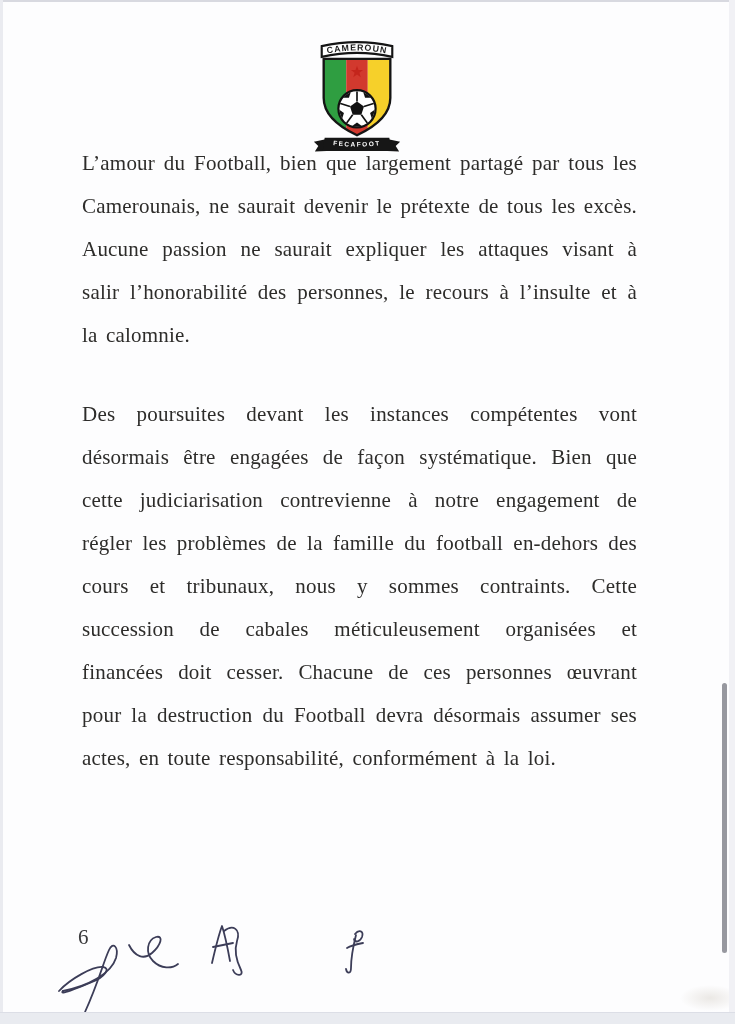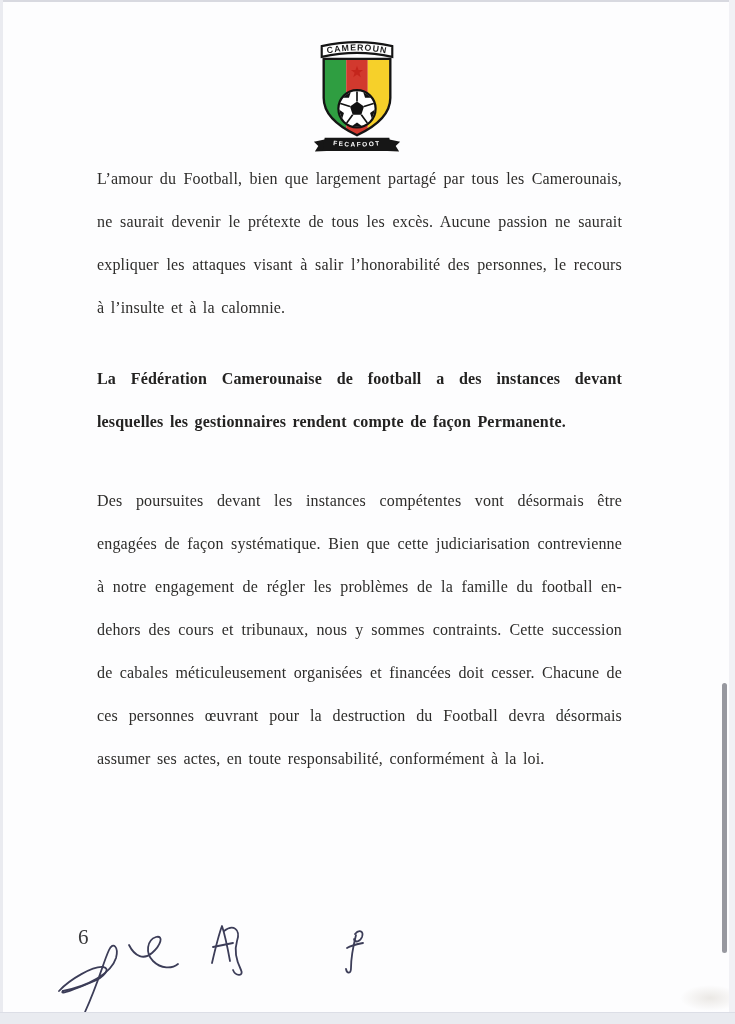--- a/index.html
+++ b/index.html
@@ -15,21 +15,21 @@
   .smudge{position:absolute;left:680px;top:985px;width:60px;height:26px;border-radius:50%;
     background:radial-gradient(closest-side,rgba(205,198,188,.38),rgba(205,198,188,0));}
   .scroll-thumb{position:absolute;right:8px;top:683px;width:5px;height:270px;border-radius:3px;background:#97989f;}
 
   
   .logo{position:absolute;left:308px;top:40px;width:98px;height:118px;}
 
   
   .doc{position:absolute;left:82px;top:142px;width:555px;color:#2d2c2a;}
   .doc p{
-    margin:15px;font-size:16px;line-height:43px;text-align:justify;
+    margin:0;font-size:21px;line-height:43px;text-align:justify;
     word-spacing:.14em;letter-spacing:.01em;
   }
   .doc p.bold{font-weight:bold;color:#232221;margin-top:28px;}
   .doc p.p3{margin-top:36px;}
 
   .page-number{position:absolute;left:78px;top:925px;font-size:21px;color:#3a3a3c;}
 
   .ink{position:absolute;left:0;top:0;pointer-events:none;}
 </style>
 </head>
@@ -87,21 +87,20 @@
     <g>
       <path d="M14 16 Q50 8 86 16 L86 5 Q50 -3 14 5 Z" stroke="#151515" stroke-width="2.2" fill="#ffffff"></path>
       <text font-family="Liberation Sans, sans-serif" font-size="9" font-weight="bold" fill="#1c1c1c" letter-spacing="1">
         <textPath href="#bannerArc" startOffset="50%" text-anchor="middle">CAMEROUN</textPath>
       </text>
     </g>
   </svg>
 
   <div class="doc">
     <p class="p1">L’amour du Football, bien que largement partagé par tous les Camerounais, ne saurait devenir le prétexte de tous les excès. Aucune passion ne saurait expliquer les attaques visant à salir l’honorabilité des personnes, le recours à l’insulte et à la calomnie.</p>
-    <p class="bold">La Fédération Camerounaise de football a des instances devant lesquelles les gestionnaires rendent compte de façon Permanente.</p>
     <p class="p3">Des poursuites devant les instances compétentes vont désormais être engagées de façon systématique. Bien que cette judiciarisation contrevienne à notre engagement de régler les problèmes de la famille du football en-dehors des cours et tribunaux, nous y sommes contraints. Cette succession de cabales méticuleusement organisées et financées doit cesser. Chacune de ces personnes œuvrant pour la destruction du Football devra désormais assumer ses actes, en toute responsabilité, conformément à la loi.</p>
   </div>
 
   <div class="page-number">6</div>
 
   <svg class="ink" width="735" height="1024" viewBox="0 0 735 1024" fill="none" stroke="#3c3d58" stroke-width="1.8" stroke-linecap="round" stroke-linejoin="round">
     <g>
       <path d="M59 991 C70 979 93 966 103 967 C111 968 105 977 92 982 C78 988 58 996 63 991"></path>
       <path d="M63 991 C88 986 111 974 116 958 C119 947 113 941 109 950 C103 963 99 981 85 1012"></path>
     </g>

